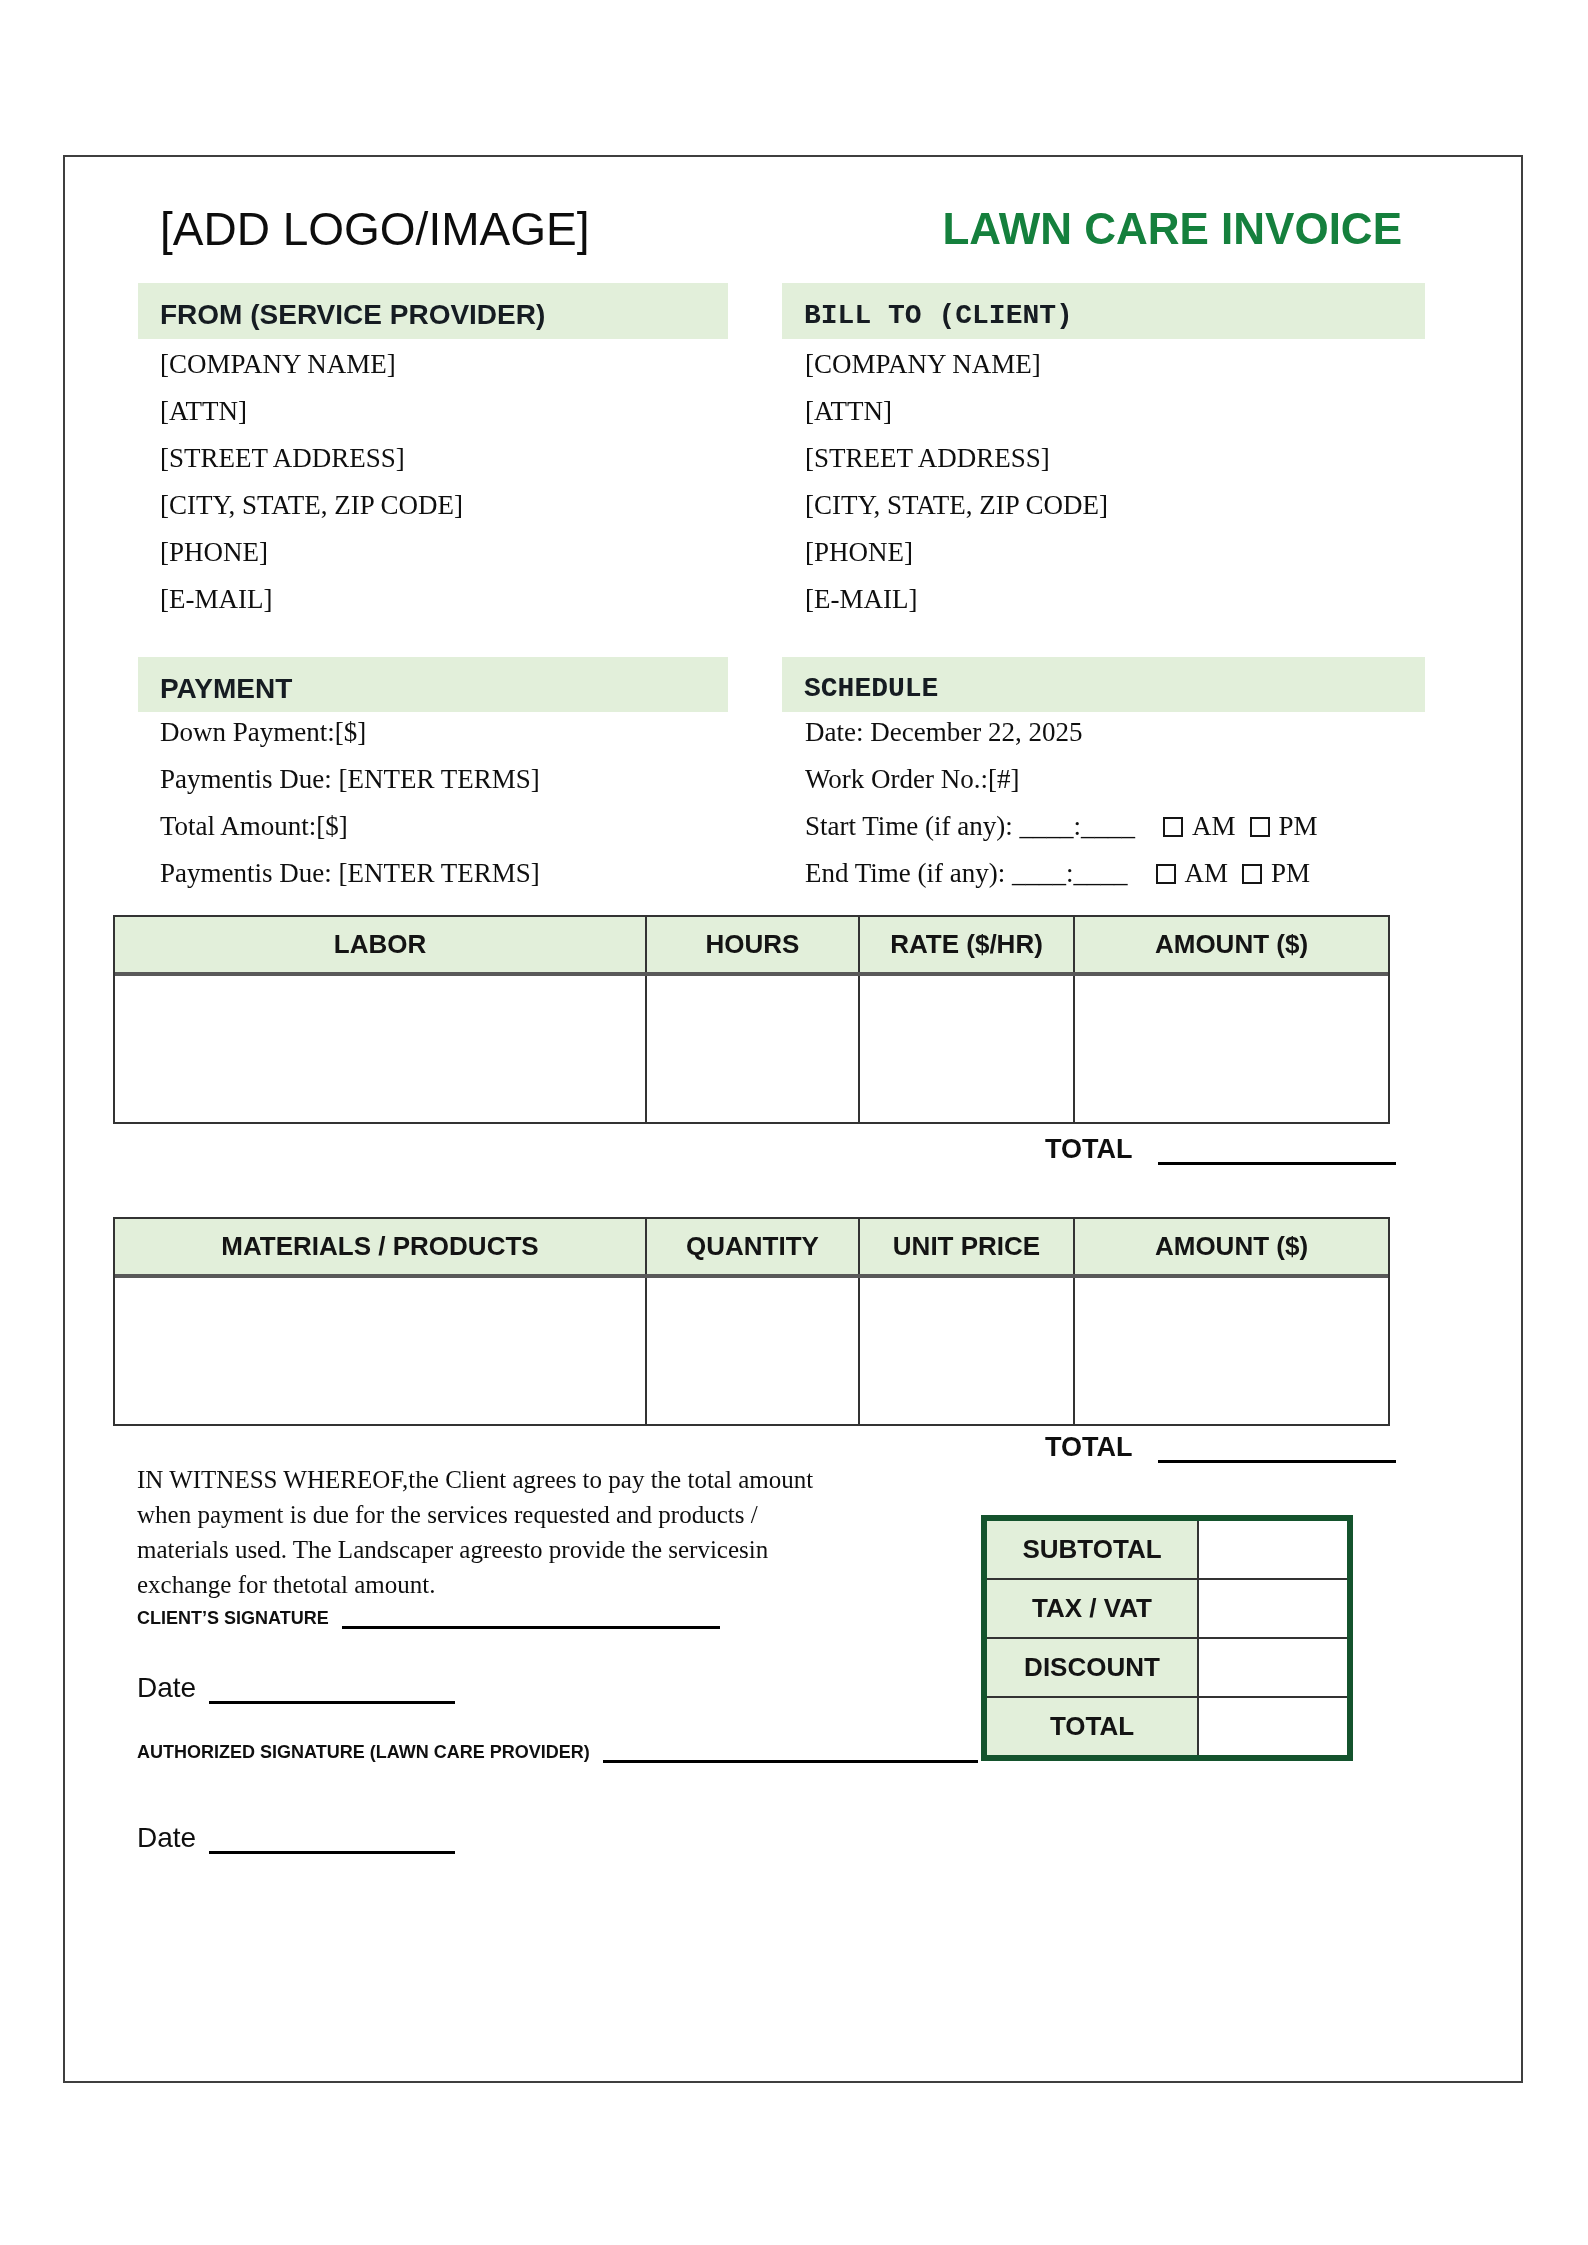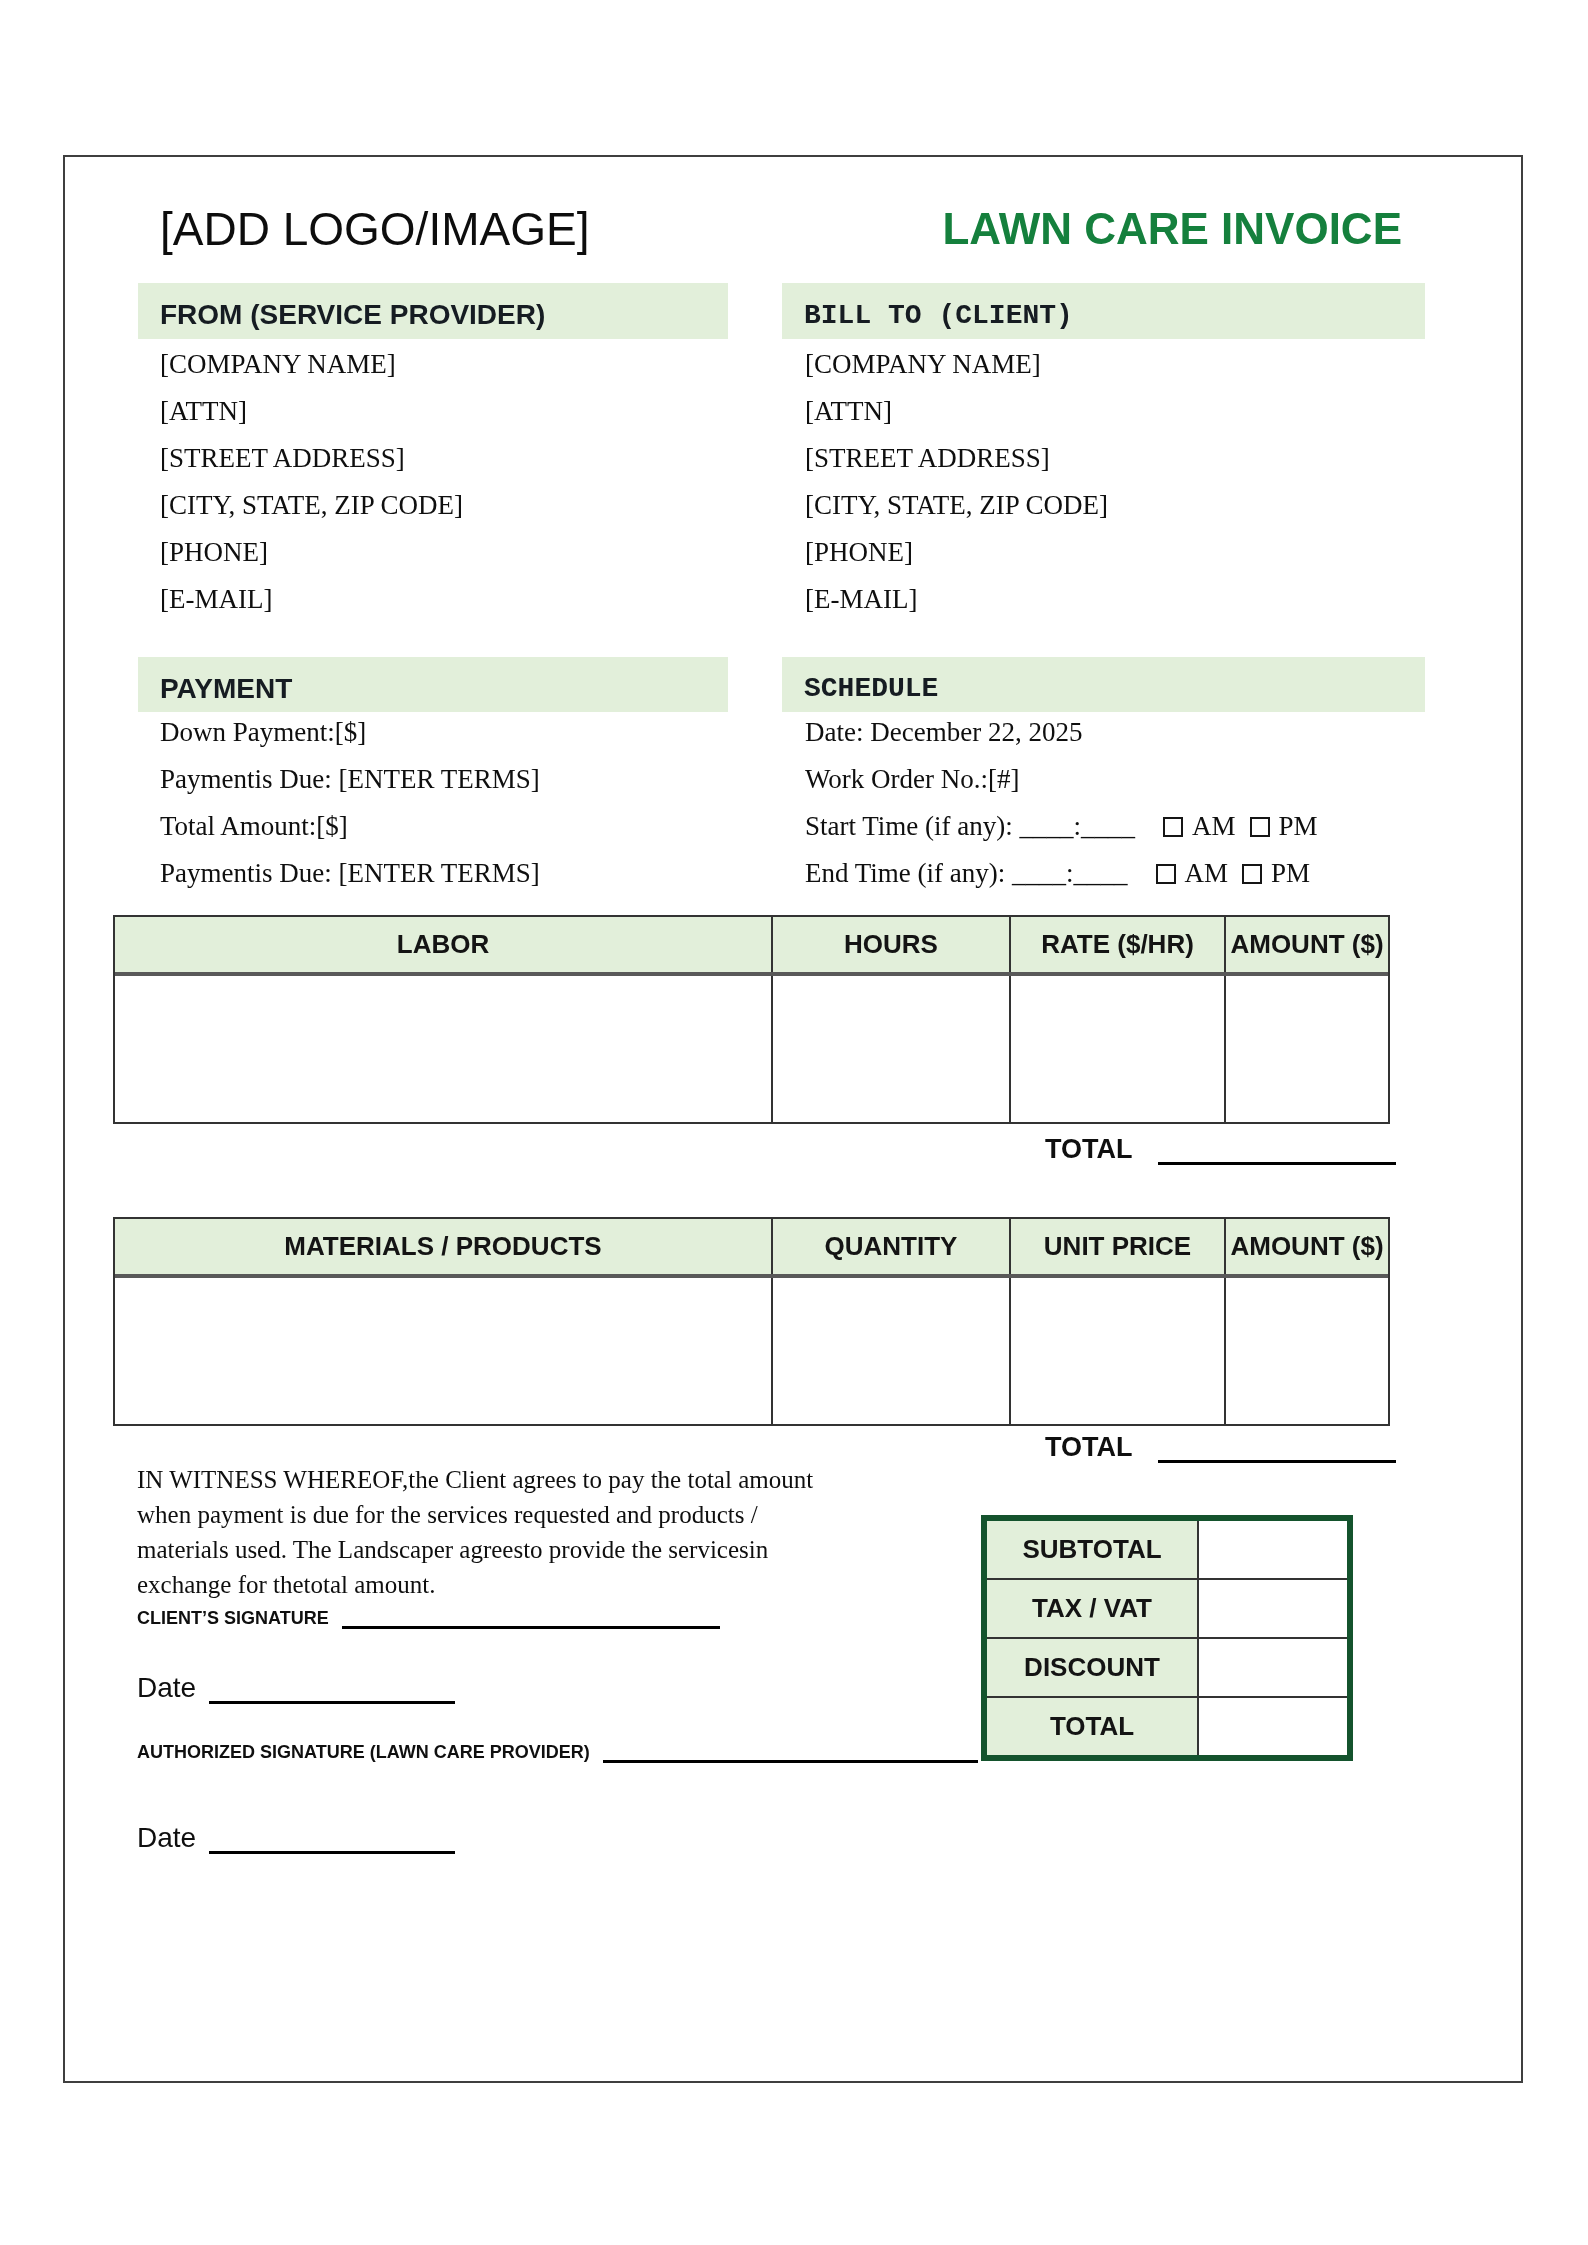--- a/index.html
+++ b/index.html
@@ -37,21 +37,21 @@
   .cb-gap { margin-left:28px; }
   .ampm { margin-right:14px; }
 
   
   .invoice-table { position:absolute; left:113px; width:1277px; border:2px solid #333; box-sizing:border-box; background:#fff; }
   .tbl-hdr { display:flex; background:#e2efda; border-bottom:4px solid #595959; height:55px; }
   .tbl-row { display:flex; height:146px; background:#fff; }
   .cell { box-sizing:border-box; border-right:2px solid #333; }
   .cell:last-child { border-right:none; }
   .tbl-hdr .cell { display:flex; align-items:center; justify-content:center; font-weight:bold; font-size:26px; color:#141414; }
-  .c1 { width:658px; } .c2 { width:238px; } .c3 { width:215px; } .c4 { flex:1; }
+  .c1 { width:532px; } .c2 { width:213px; } .c3 { width:215px; } .c4 { flex:1; }
 
   .total-label { position:absolute; font-weight:bold; font-size:27px; color:#0f0f0f; }
   .total-underline { position:absolute; width:238px; border-bottom:3px solid #000; height:0; }
 
   
   #agreement {
     left:137px; top:1462px; width:690px;
     font-family:"Liberation Serif", serif; font-size:25px; line-height:35px; color:#0f0f0f;
   }
 

